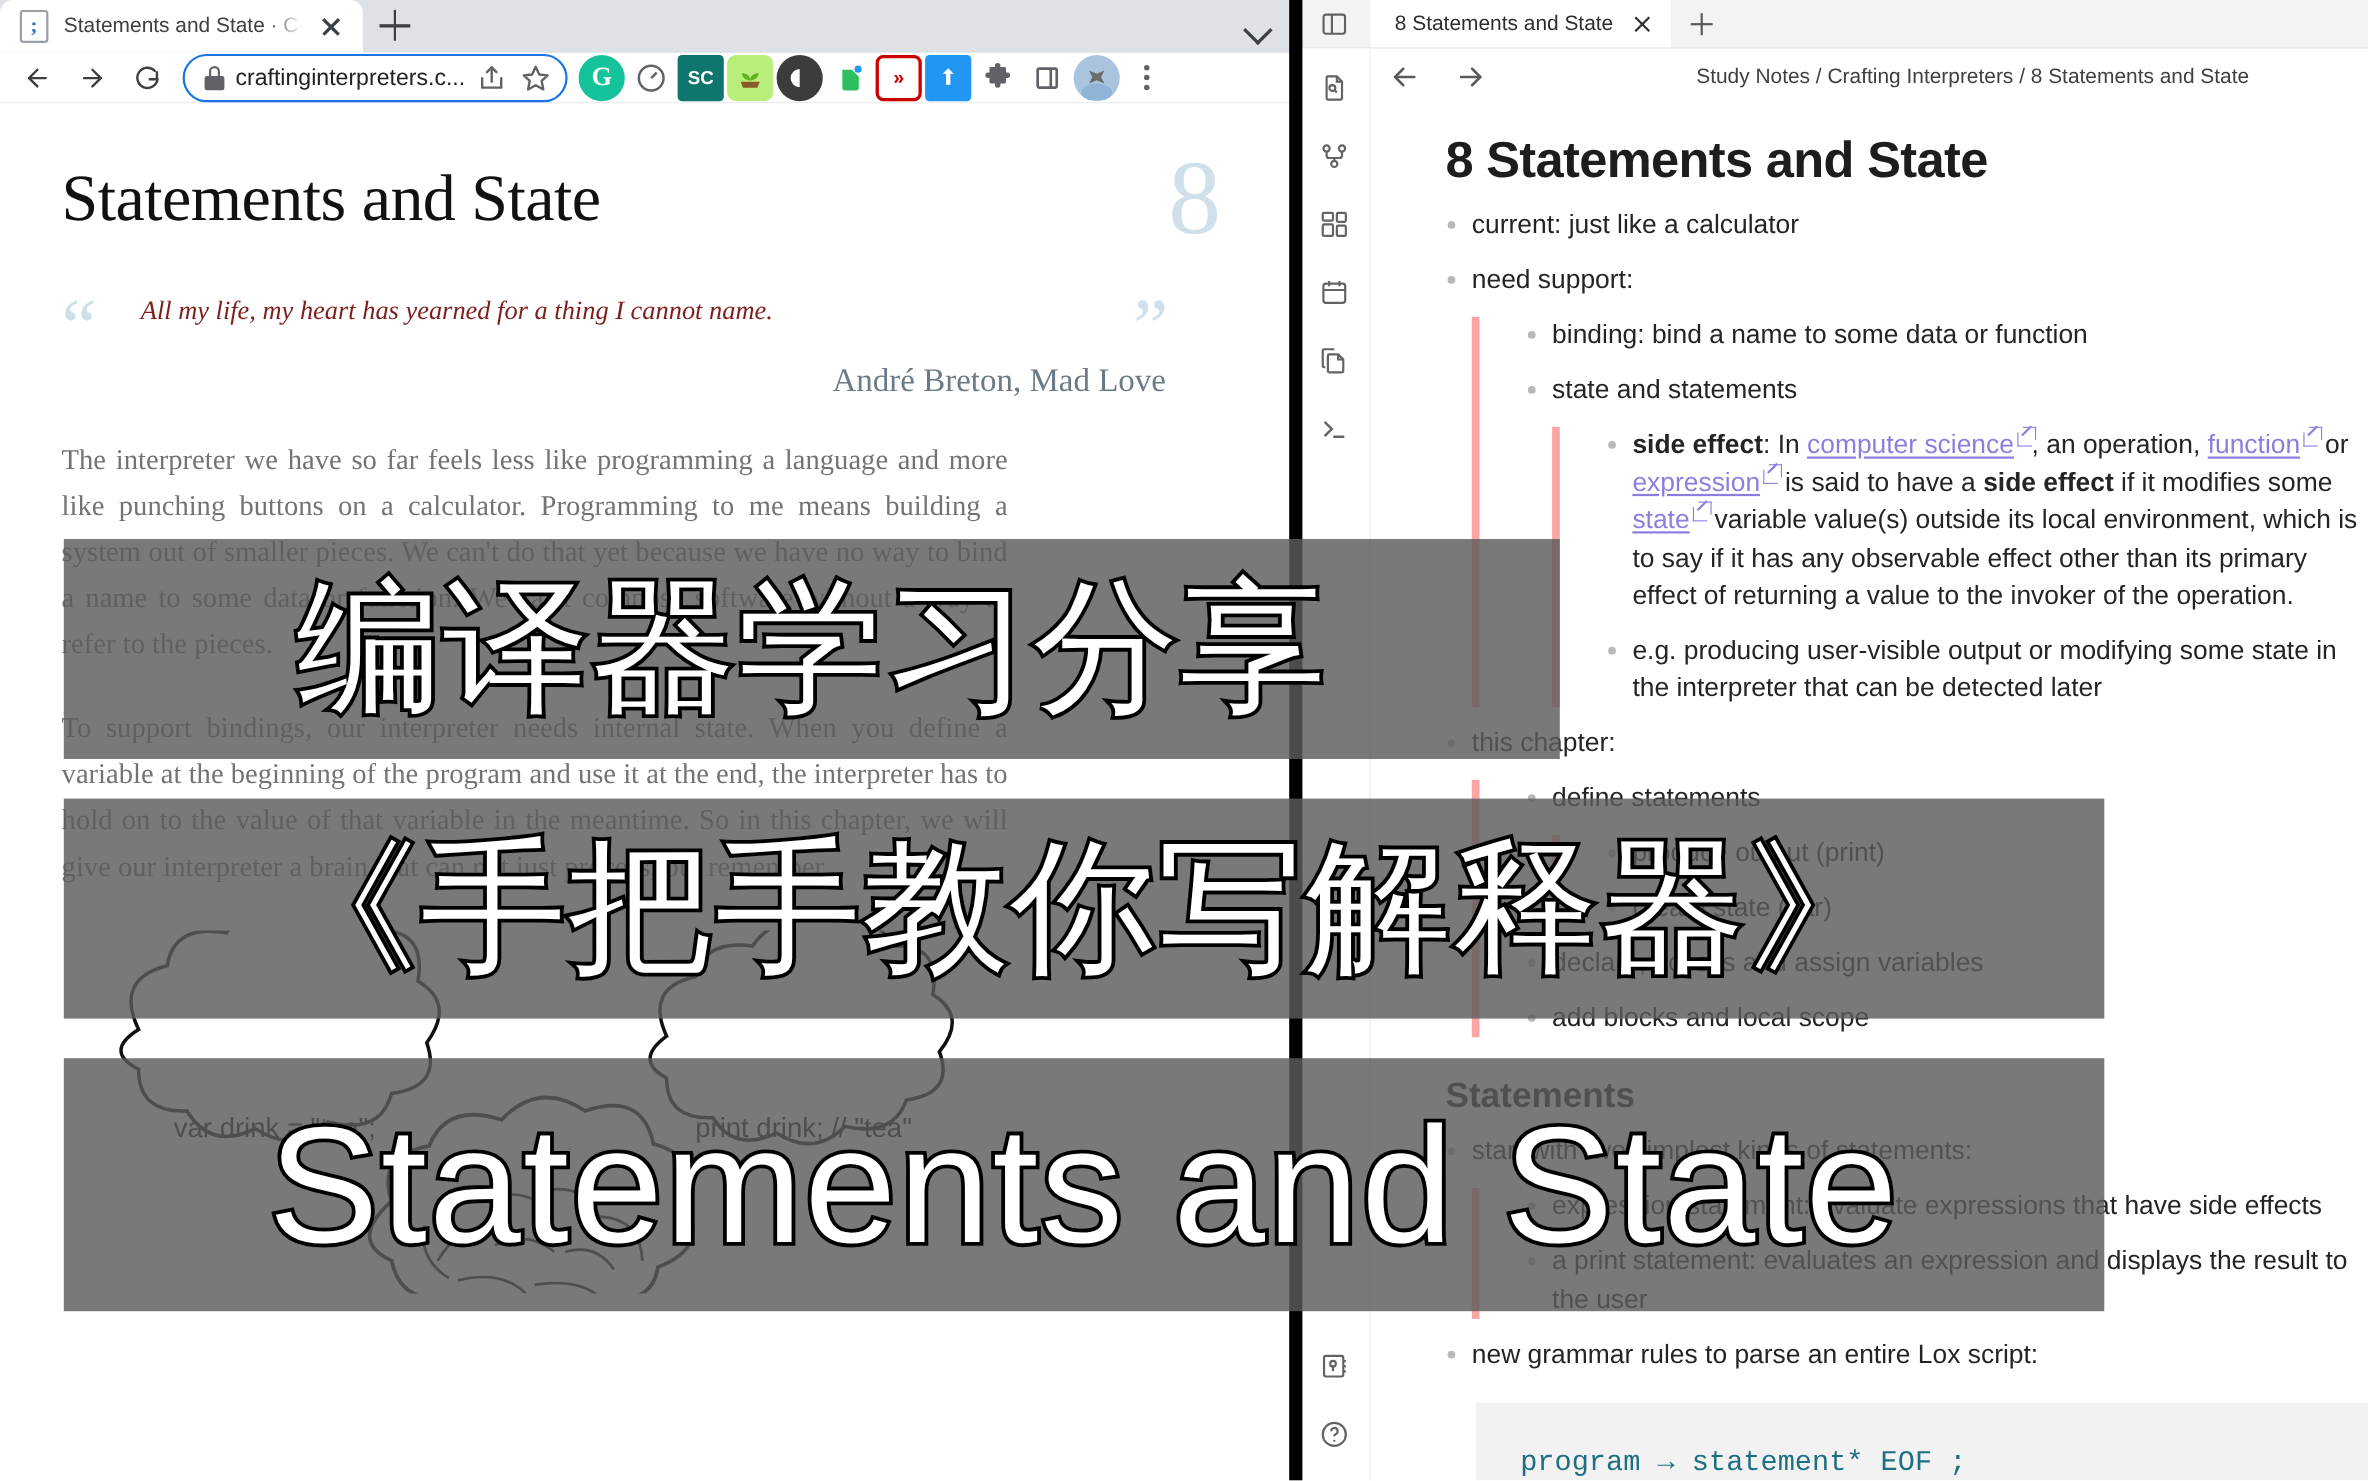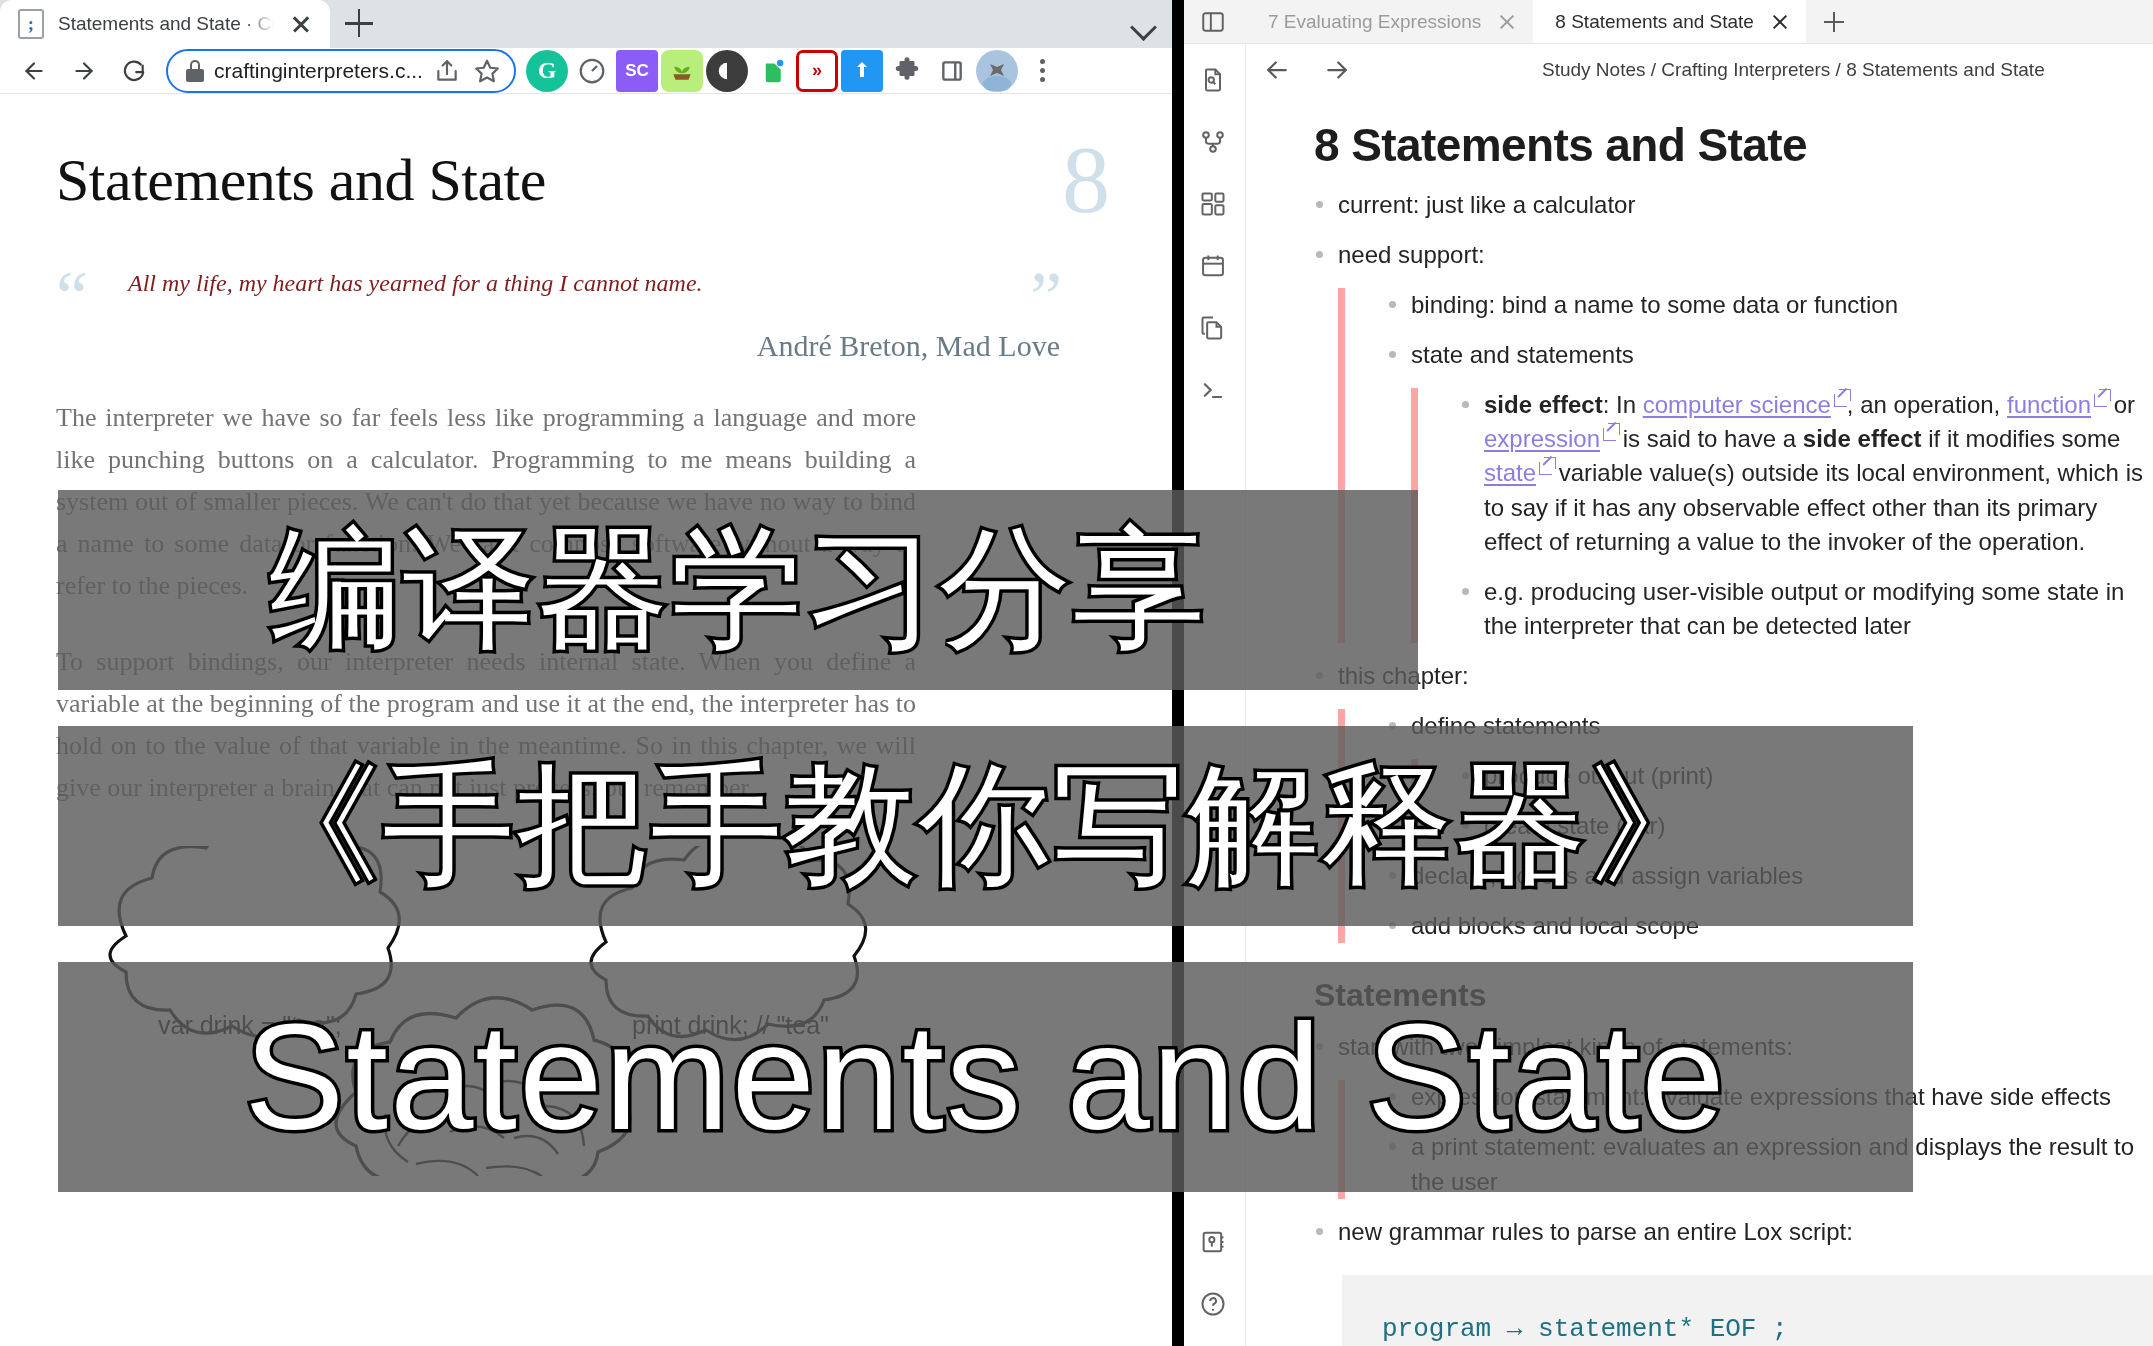--- a/index.html
+++ b/index.html
@@ -118,21 +118,21 @@
   .omni-icon svg { width: 26px; height: 26px; display: block; margin: 2px; }
   .ext-row { display: flex; align-items: center; gap: 3px; margin-left: 8px; }
   .ext {
     width: 42px; height: 42px; flex: none;
     display: flex; align-items: center; justify-content: center;
     font-size: 15px; font-weight: bold; color: #fff;
     border-radius: 5px; position: relative;
   }
   .ext.grammarly { background: #15c39a; border-radius: 50%; font-size: 24px; font-family:"Liberation Serif",serif; }
   .ext.speed { background: transparent; color: #5f6368; }
-  .ext.sc { background: #8b5cf6; font-size: 17px; border-radius: 4px; }
+  .ext.sc { background: #0f766e; font-size: 17px; border-radius: 4px; }
   .ext.seedling { background: #b9ee7c; border-radius: 8px; }
   .ext.dark { background: #3c3c3c; border-radius: 50%; }
   .ext.evernote { background: transparent; }
   .ext.ff { background: #fff; border: 3px solid #cc0000; border-radius: 7px; color: #cc0000; font-size: 18px; }
   .ext.blue { background: #2196f3; border-radius: 4px; }
   .ext.puzzle { background: transparent; color: #5f6368; }
   .ext.sidepanel { background: transparent; color: #5f6368; }
   .ext.avatar { background: #aac4e0; border-radius: 50%; }
   .ext.menu { background: transparent; color: #5f6368; }
   .dots { display: flex; flex-direction: column; gap: 4px; align-items: center; }
@@ -490,24 +490,20 @@
   <div class="divider"></div>
 
   <div class="notes">
 
     <div class="notes-tabstrip">
       <div class="notes-sidebar-toggle">
         <svg width="26" height="26" viewBox="0 0 24 24" fill="none" stroke="currentColor" stroke-width="1.8">
             <rect x="3" y="4" width="18" height="16" rx="2"></rect>
             <line x1="10" y1="4" x2="10" y2="20"></line>
           </svg>
-      </div>
-      <div class="notes-tab">
-        <span>7 Evaluating Expressions</span>
-        <span class="x"></span>
       </div>
       <div class="notes-tab active">
         <span>8 Statements and State</span>
         <span class="x"></span>
       </div>
       <div class="notes-tab-new">
         <span class="plusbox"></span>
       </div>
     </div>
 

